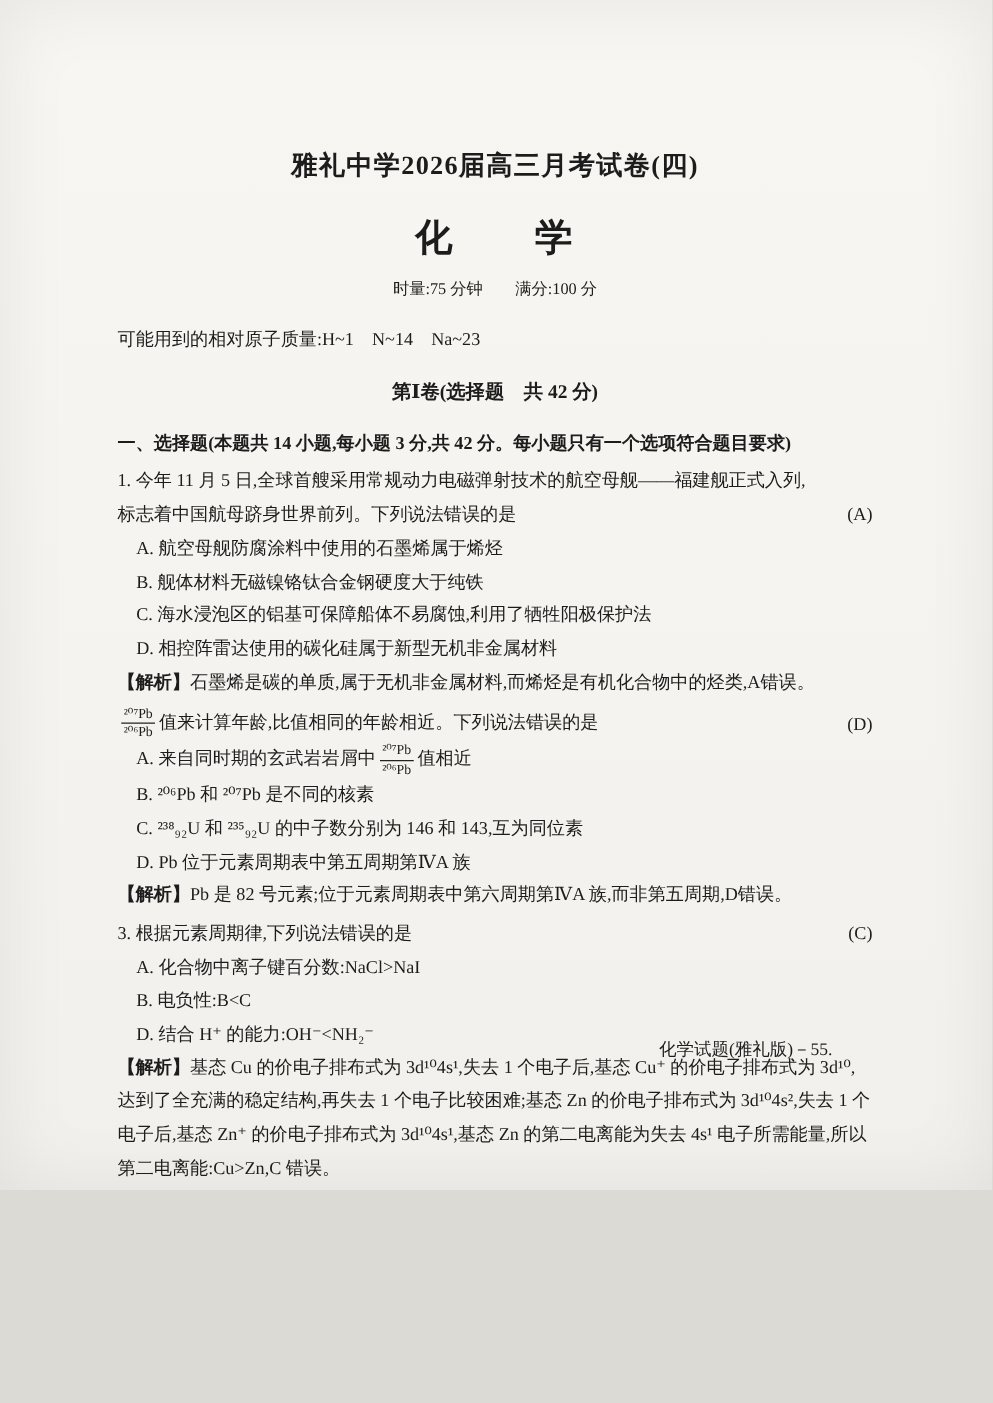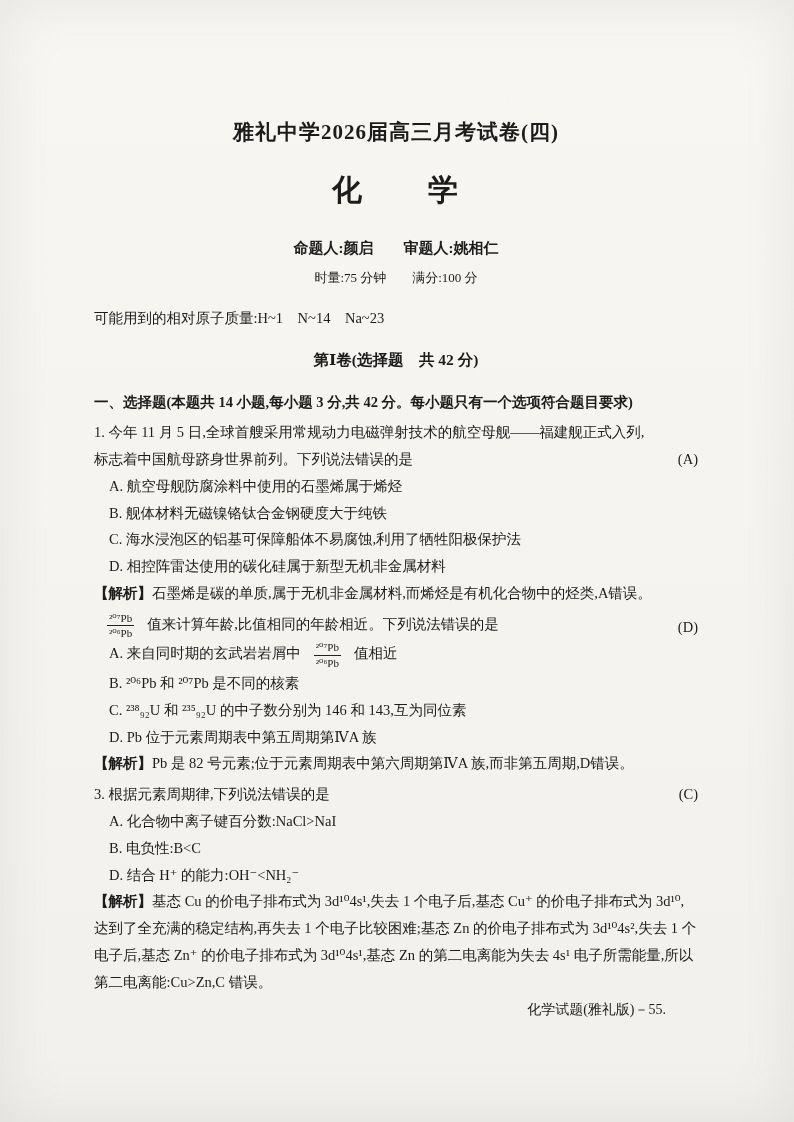--- a/index.html
+++ b/index.html
@@ -3,21 +3,21 @@
 <meta charset="utf-8">
 <style>
   * { margin:0; padding:0; box-sizing:border-box; }
   html,body { width:794px; height:1122px; }
   body {
     background:#dcdad5;
     font-family:"Liberation Serif","DejaVu Serif",serif;
     color:#1c1c1c;
   }
   .page {
-    width:794px; height:1122px;
+    width:794px; height:952px;
     background:linear-gradient(180deg,#f7f6f2 0%,#f4f3ef 60%,#f1f0ec 100%);
     box-shadow:inset 0 0 60px rgba(0,0,0,0.07);
     padding:118px 96px 0 94px;
     position:relative;
     overflow:hidden;
   }
   .title { text-align:center; font-size:21px; font-weight:bold; letter-spacing:1px; }
   .subject { text-align:center; font-size:30px; font-weight:bold; margin-top:24px; letter-spacing:2px; }
   .setters { text-align:center; font-size:15px; font-weight:bold; margin-top:28px; }
   .time-line { text-align:center; font-size:13px; margin-top:11px; }
@@ -25,34 +25,33 @@
   .volume { text-align:center; font-size:15.5px; font-weight:600; margin-top:22px; }
   .instruction { font-size:14.5px; font-weight:bold; margin-top:18px; line-height:1.8; }
   .question { margin-top:4px; }
   .stem { position:relative; font-size:14.5px; line-height:1.85; padding-right:40px; }
   .stem .ans { position:absolute; right:0; bottom:0; }
   .option { font-size:14.5px; line-height:1.85; padding-left:15px; }
   .analysis { font-size:14.5px; line-height:1.85; }
   .analysis .lbl { font-weight:bold; }
   .frac {
     display:inline-flex; flex-direction:column; align-items:flex-end;
-    vertical-align:middle; font-size:11px; line-height:1.3; margin:0 13px;
+    vertical-align:middle; font-size:11px; line-height:1.3; margin:0 3px;
   }
   .frac .num { border-bottom:1px solid #222; padding:0 2px; }
   .frac .den { padding:0 2px; }
   .footer { position:absolute; right:128px; bottom:103px; font-size:14px; }
 </style>
 </head>
 <body>
 
 <div class="page">
 
   <div class="title">雅礼中学2026届高三月考试卷(四)</div>
   <div class="subject">化　　学</div>
-  <div class="setters">命题人:颜启　　审题人:姚相仁</div>
   <div class="time-line">时量:75 分钟　　满分:100 分</div>
 
   <div class="atomic">可能用到的相对原子质量:H~1　N~14　Na~23</div>
 
   <div class="volume">第Ⅰ卷(选择题　共 42 分)</div>
   <div class="instruction">一、选择题(本题共 14 小题,每小题 3 分,共 42 分。每小题只有一个选项符合题目要求)</div>
 
   <div class="question">
     <div class="stem">
       <span>1. 今年 11 月 5 日,全球首艘采用常规动力电磁弹射技术的航空母舰——福建舰正式入列,标志着中国航母跻身世界前列。下列说法错误的是</span>

